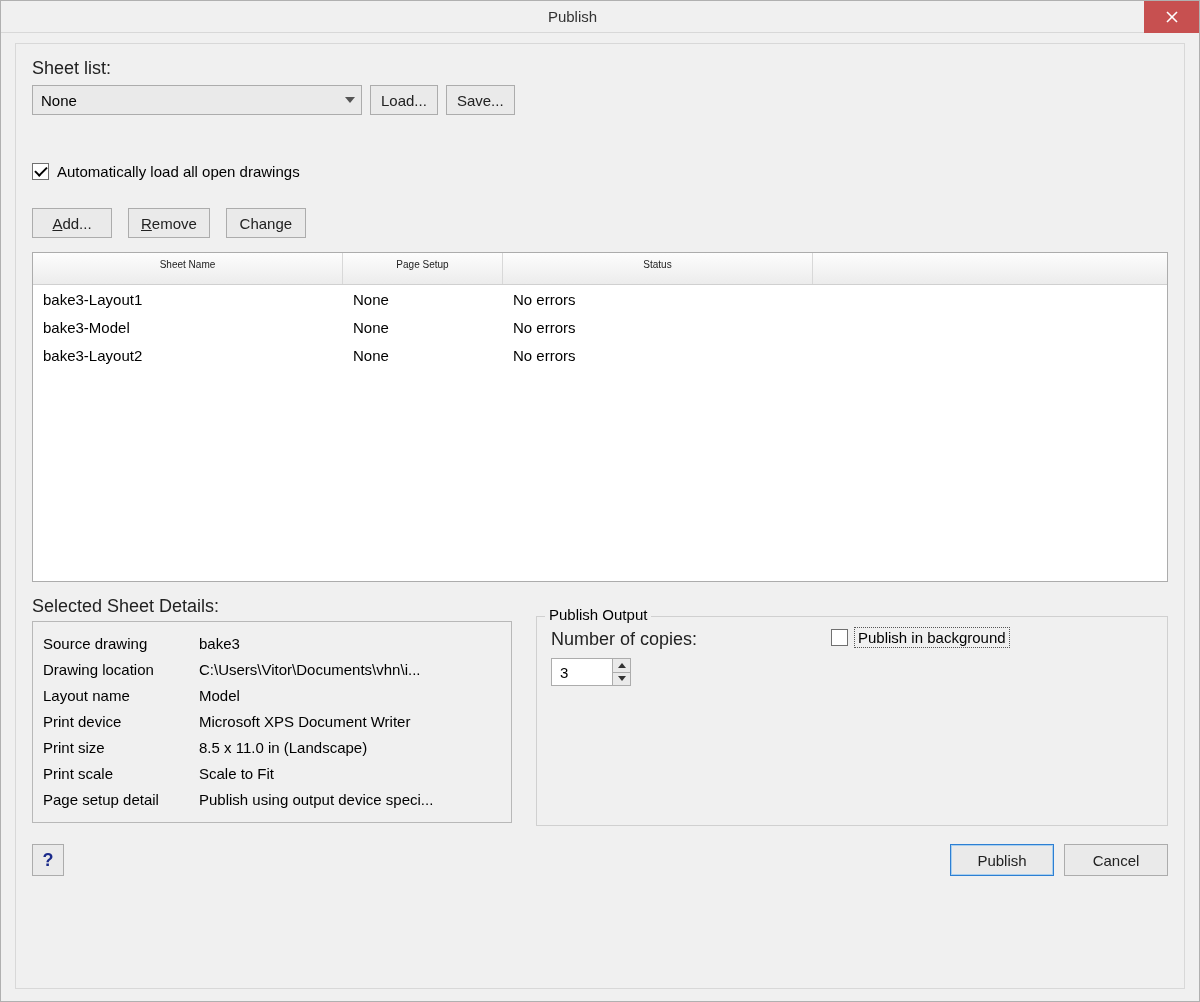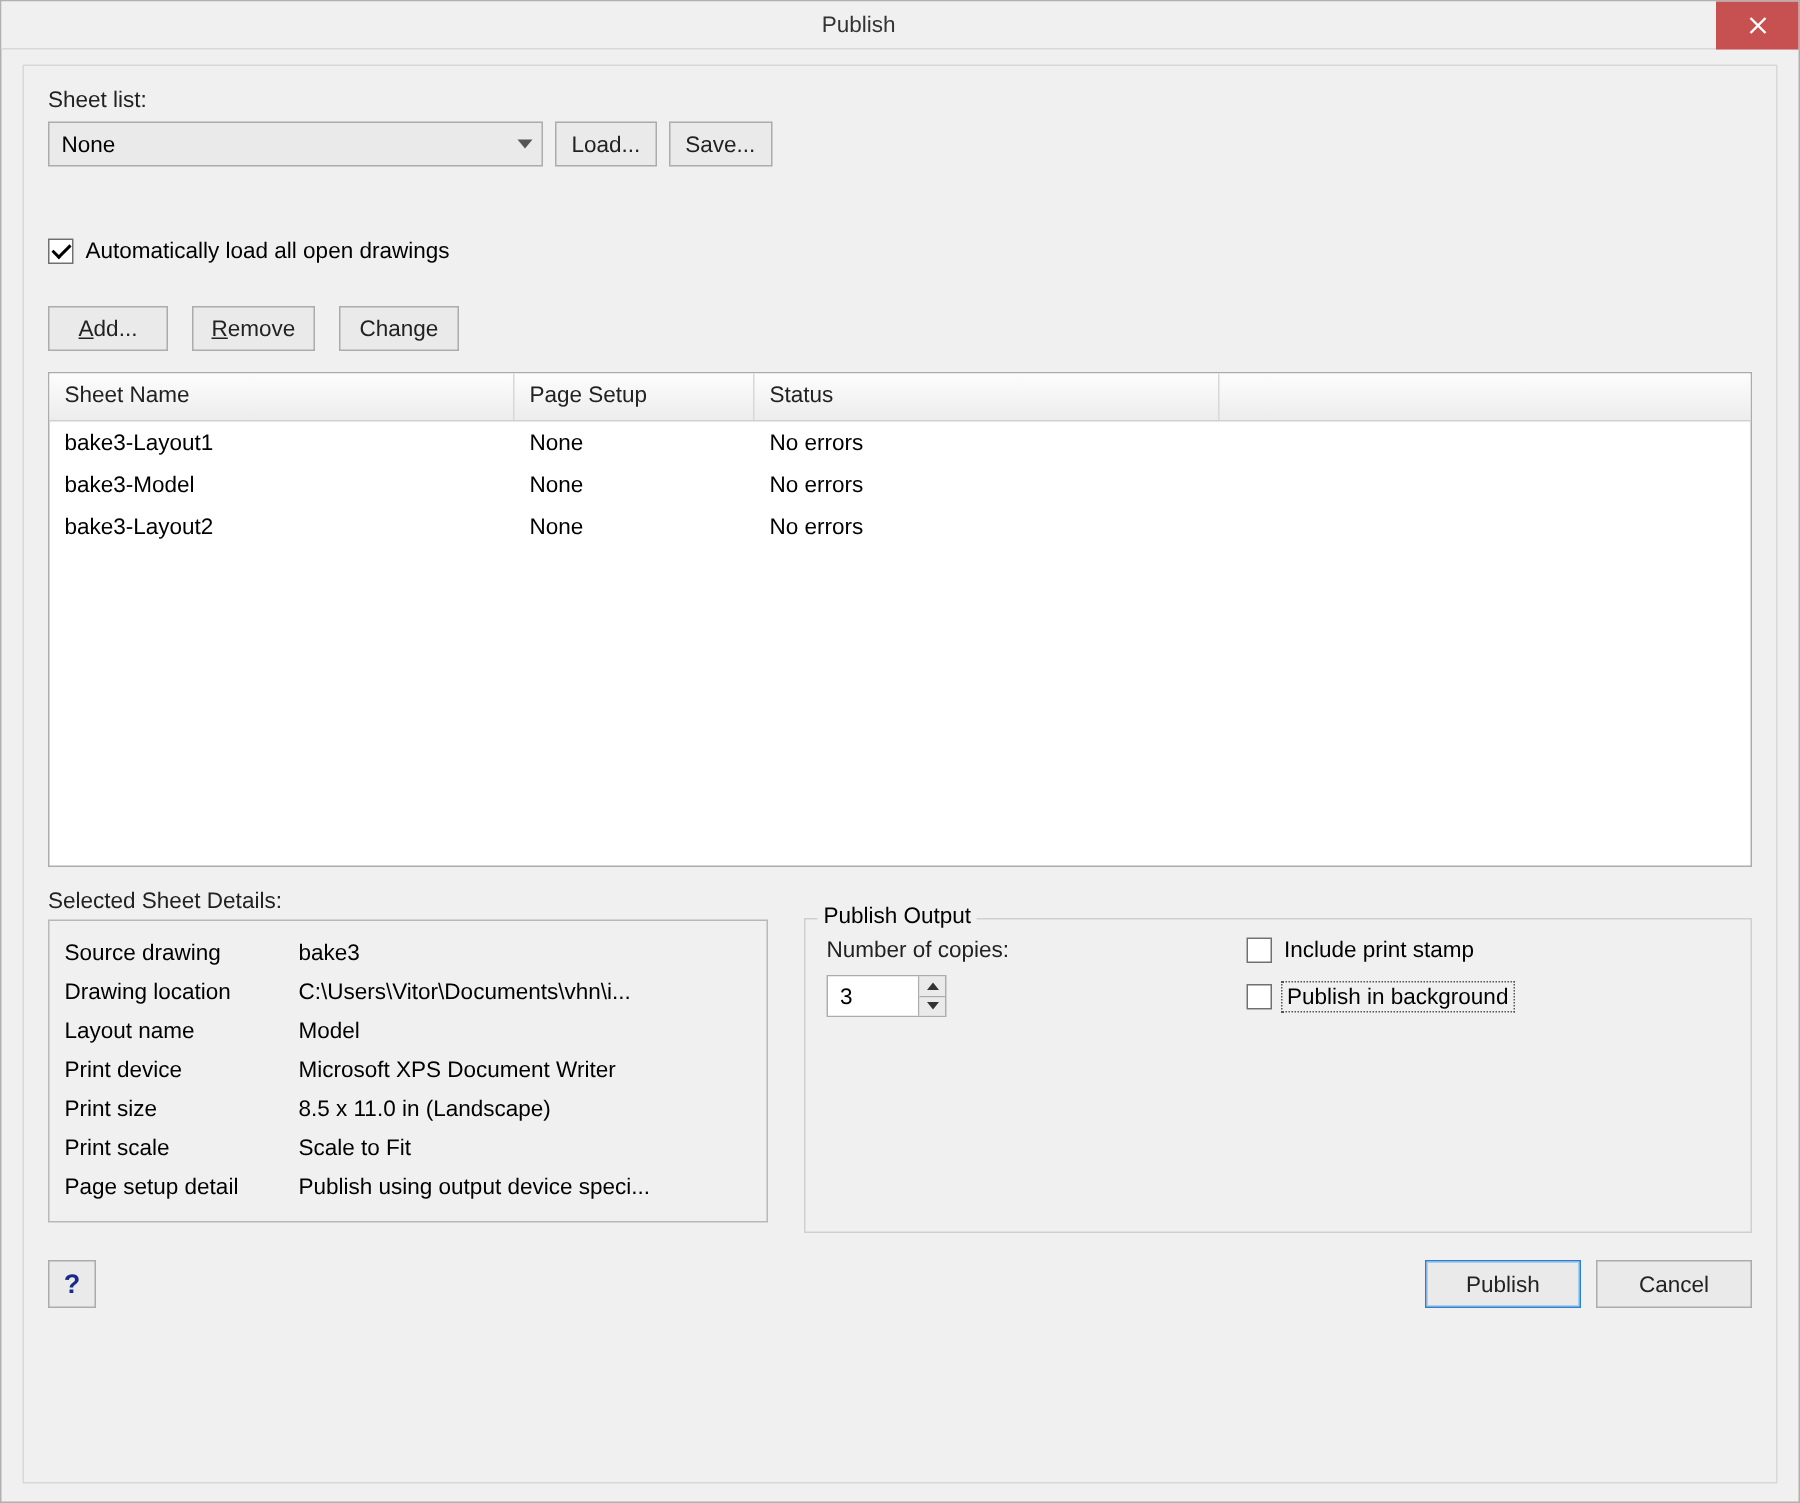--- a/index.html
+++ b/index.html
@@ -52,21 +52,21 @@
     position: relative;
   }
   .inner-panel {
     flex: 1;
     border: 1px solid #d8d8d8;
     background: #f0f0f0;
     padding: 14px 16px 14px 16px;
     display: flex;
     flex-direction: column;
   }
-  .label { font-size: 15px; color: #222; }
+  .label { font-size: 18px; color: #222; }
   .row { display: flex; align-items: center; gap: 8px; }
   .sheetlist-top-label { margin-bottom: 6px; }
 
   .select {
     width: 330px; height: 30px;
     background: #eaeaea;
     border: 1px solid #acacac;
     display: flex; align-items: center;
     padding: 0 6px 0 8px;
     position: relative;
@@ -127,22 +127,23 @@
   }
   .thead {
     display: flex;
     height: 32px;
     background: linear-gradient(#fdfdfd, #ececec);
     border-bottom: 1px solid #d0d0d0;
   }
   .th {
     padding: 6px 10px;
     border-right: 1px solid #d8d8d8;
-    font-size: 15px;
+    font-size: 10px;
     color: #222;
+    text-align: center;
   }
   .col-name { width: 310px; }
   .col-page { width: 160px; }
   .col-status { width: 310px; }
   .col-extra { flex: 1; border-right: none; }
   .tbody { flex: 1; overflow: auto; }
   .tr { display: flex; height: 28px; align-items: center; }
   .td { padding: 2px 10px; font-size: 15px; }
 
   .lower {
@@ -359,24 +360,20 @@
                       </div>
                     <div class="arrow-btn">
                         <div class="arrow-down"></div>
                       </div>
                   </div>
                 </div>
               </div>
               <div class="flags-col">
                 <div class="flag-row">
                   <div class="checkbox"></div>
-                  <span>Include print stamp</span>
-                </div>
-                <div class="flag-row">
-                  <div class="checkbox"></div>
                   <span class="dotted-focus">Publish in background</span>
                 </div>
               </div>
             </div>
           </div>
         </div>
 
       </div>
 
       <div class="footer">

